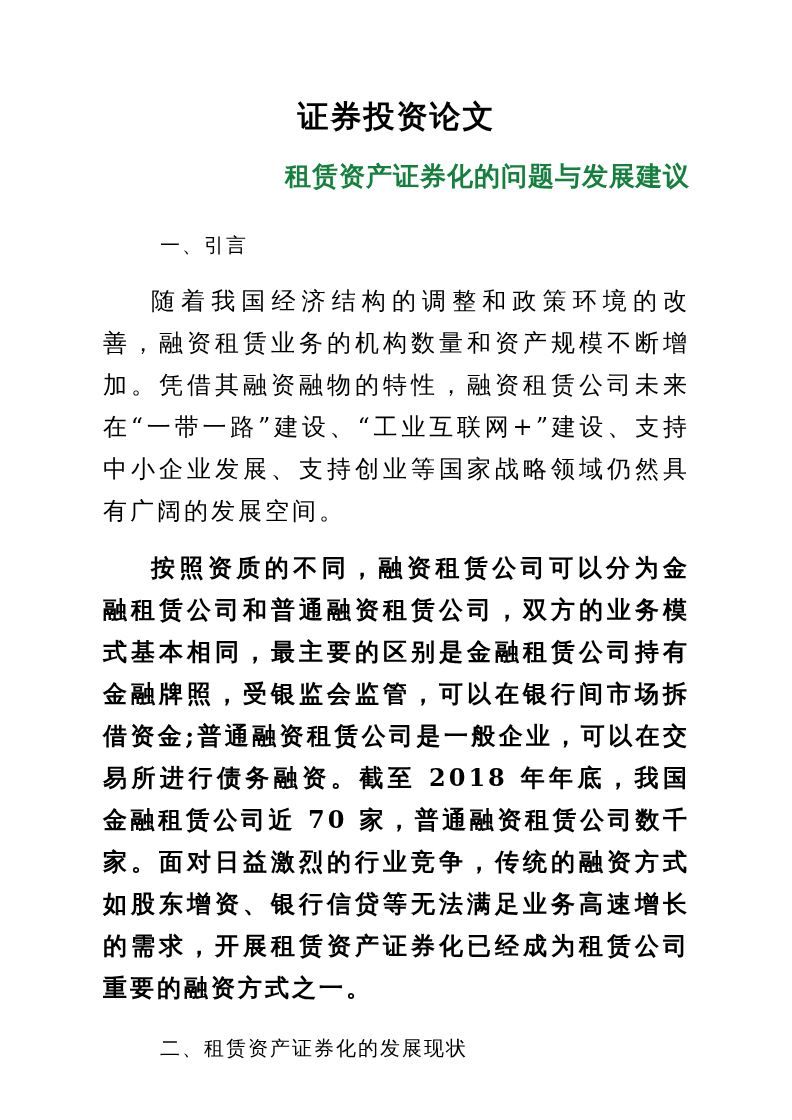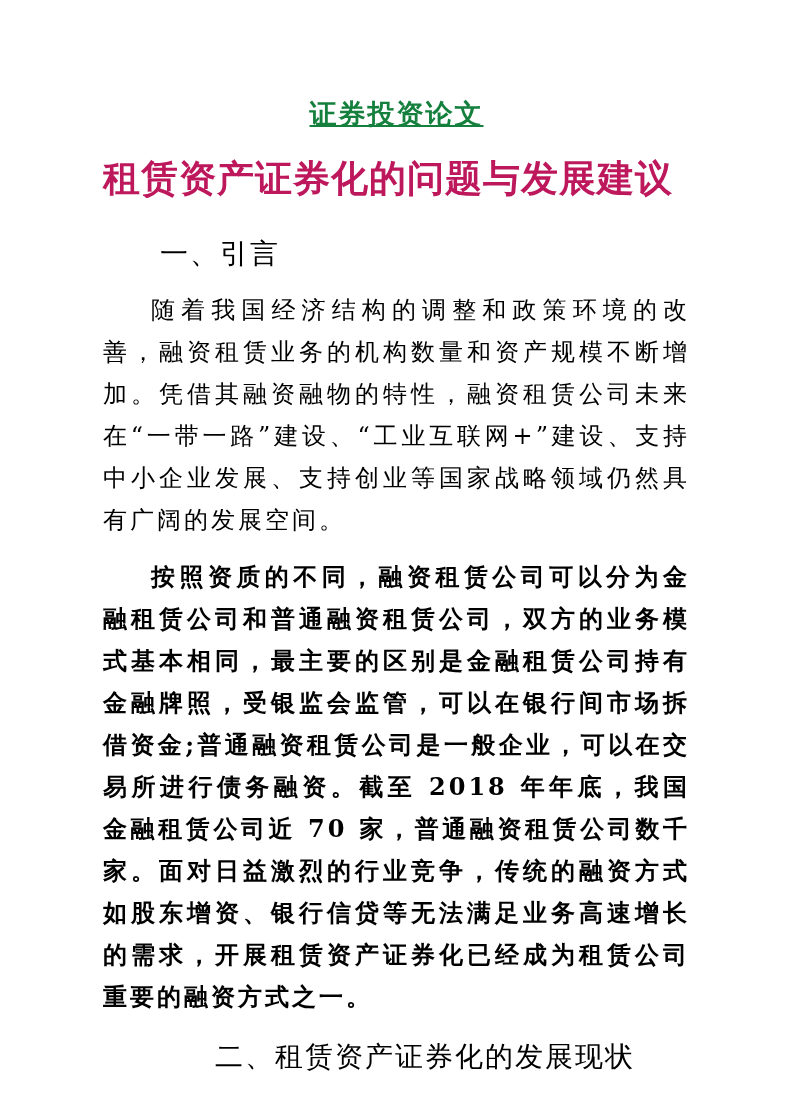--- a/index.html
+++ b/index.html
@@ -14,49 +14,47 @@
     background: #ffffff;
     box-sizing: border-box;
     padding: 96px 102px 0 103px;
     overflow: hidden;
     color: #000000;
     font-family: "DejaVu Serif", "Liberation Serif", serif;
   }
   .doc-title {
     margin: 0;
     text-align: center;
+    color: #000000;
+    font-family: "DejaVu Sans", "Liberation Sans", sans-serif;
+    font-weight: bold;
+    font-size: 31px;
+    line-height: 1.3;
+    letter-spacing: 2px;
+  }
+  .doc-subtitle {
+    margin: 24px 0 0 0;
+    text-align: right;
     color: #15803d;
     font-family: "DejaVu Sans", "Liberation Sans", sans-serif;
     font-weight: bold;
-    font-size: 27px;
-    line-height: 1.3;
-    letter-spacing: 2px;
-    text-decoration: underline;
-  }
-  .doc-subtitle {
-    margin: 24px 0 0 0;
-    text-align: left;
-    color: #be185d;
-    font-family: "DejaVu Sans", "Liberation Sans", sans-serif;
-    font-weight: bold;
-    font-size: 37px;
+    font-size: 26px;
     line-height: 1.3;
     letter-spacing: 1px;
   }
   .section-heading {
     margin: 30px 0 0 0;
-    font-size: 28px;
+    font-size: 20px;
     line-height: 42px;
     letter-spacing: 2px;
     padding-left: 57px;
     font-weight: normal;
   }
   .section-heading.second {
     margin-top: 18px;
-    text-align: center;
   }
   .body-paragraph {
     margin: 14px 0 0 0;
     font-size: 24px;
     line-height: 42px;
     letter-spacing: 3px;
     text-align: justify;
     text-indent: 2em;
     word-break: break-all;
   }

